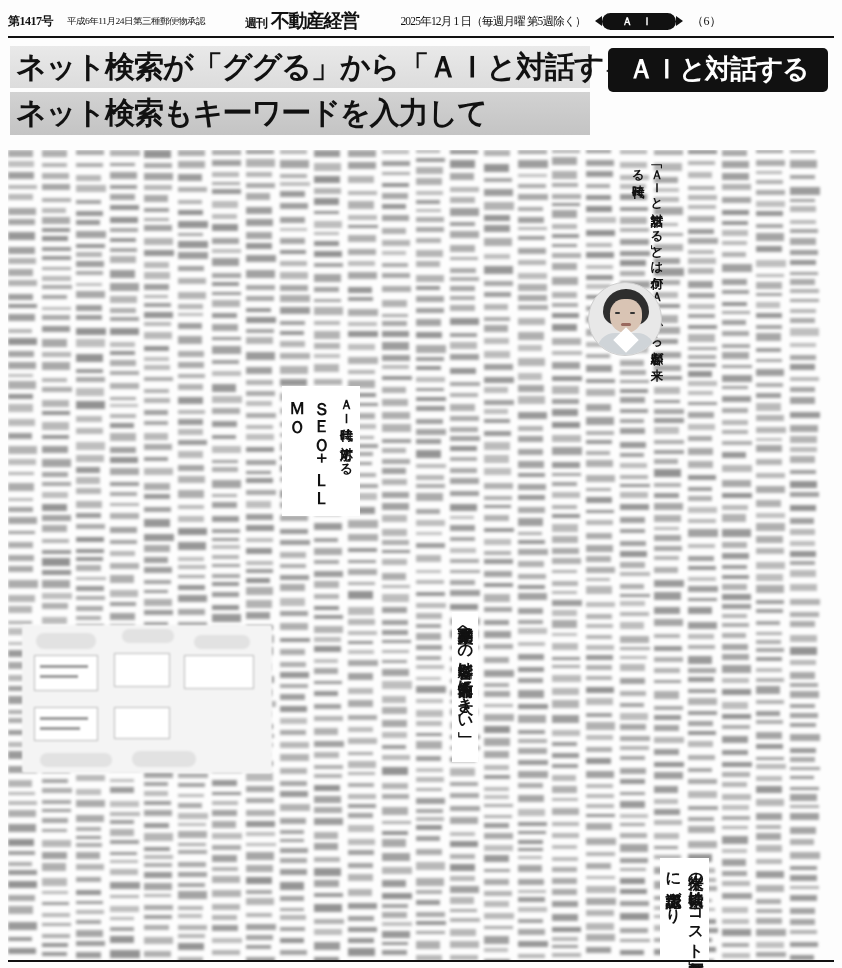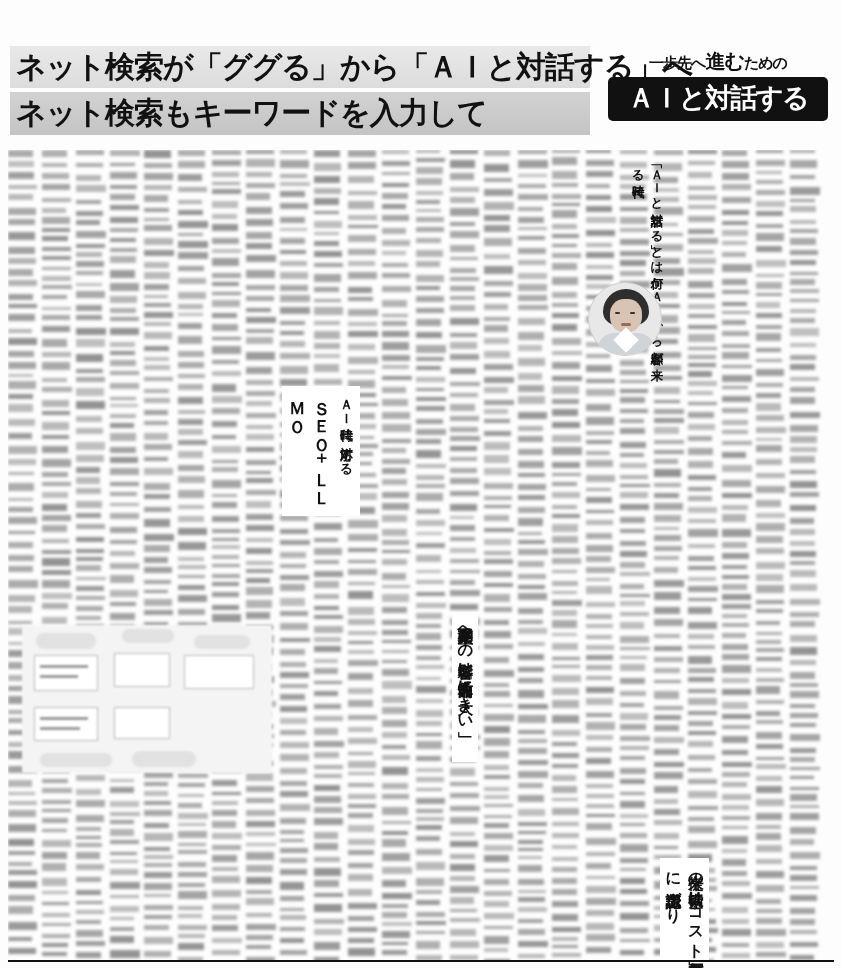--- a/index.html
+++ b/index.html
@@ -294,30 +294,38 @@
     position: absolute;
     left: 8px; right: 8px; bottom: 6px;
     height: 2px; background: #111;
   }
 </style>
 </head>
 <body>
 
 <div class="page">
 
+  <div class="masthead">
+    <span class="issue-no">第1417号</span>
+    <span class="postal">平成6年11月24日第三種郵便物承認</span>
+    <span class="paper-title">
+      <span class="weekly">週刊</span>
+      <span class="name">不動産経営</span>
+    </span>
+    <span class="issue-date">2025年12月 1 日（毎週月曜 第5週除く）</span>
+    <span class="badge-ai">Ａ Ｉ</span>
+    <span class="page-no">（6）</span>
+  </div>
 
   <div class="headline-wrap">
     <div class="headline line1">ネット検索が「ググる」から「ＡＩと対話する」へ</div>
     <div class="headline line2">ネット検索もキーワードを入力して</div>
   </div>
 
   <div class="logo-block">
-    <div class="logo-sub">
-      <span>一歩先へ</span><span class="big">進む</span><span>ための</span>
-    </div>
     <div class="logo-main">ＡＩと対話する</div>
   </div>
 
   <div class="body-area">
     <div class="blurcol" id="cols" style="left: 0px; top: 0px; width: 826px; height: 810px;">
         <div style="position:absolute;left:0px;top:0;width:30px;height:810px;">
           <div class="bl" style="position:absolute;top:0px;left:0;width:25px;height:7px;opacity:0.73;"></div>
           <div class="bl" style="position:absolute;top:11px;left:0;width:26px;height:6px;opacity:0.56;"></div>
           <div class="bl" style="position:absolute;top:22px;left:0;width:26px;height:7px;opacity:0.84;"></div>
           <div class="bl" style="position:absolute;top:35px;left:0;width:29px;height:4px;opacity:0.63;"></div>

